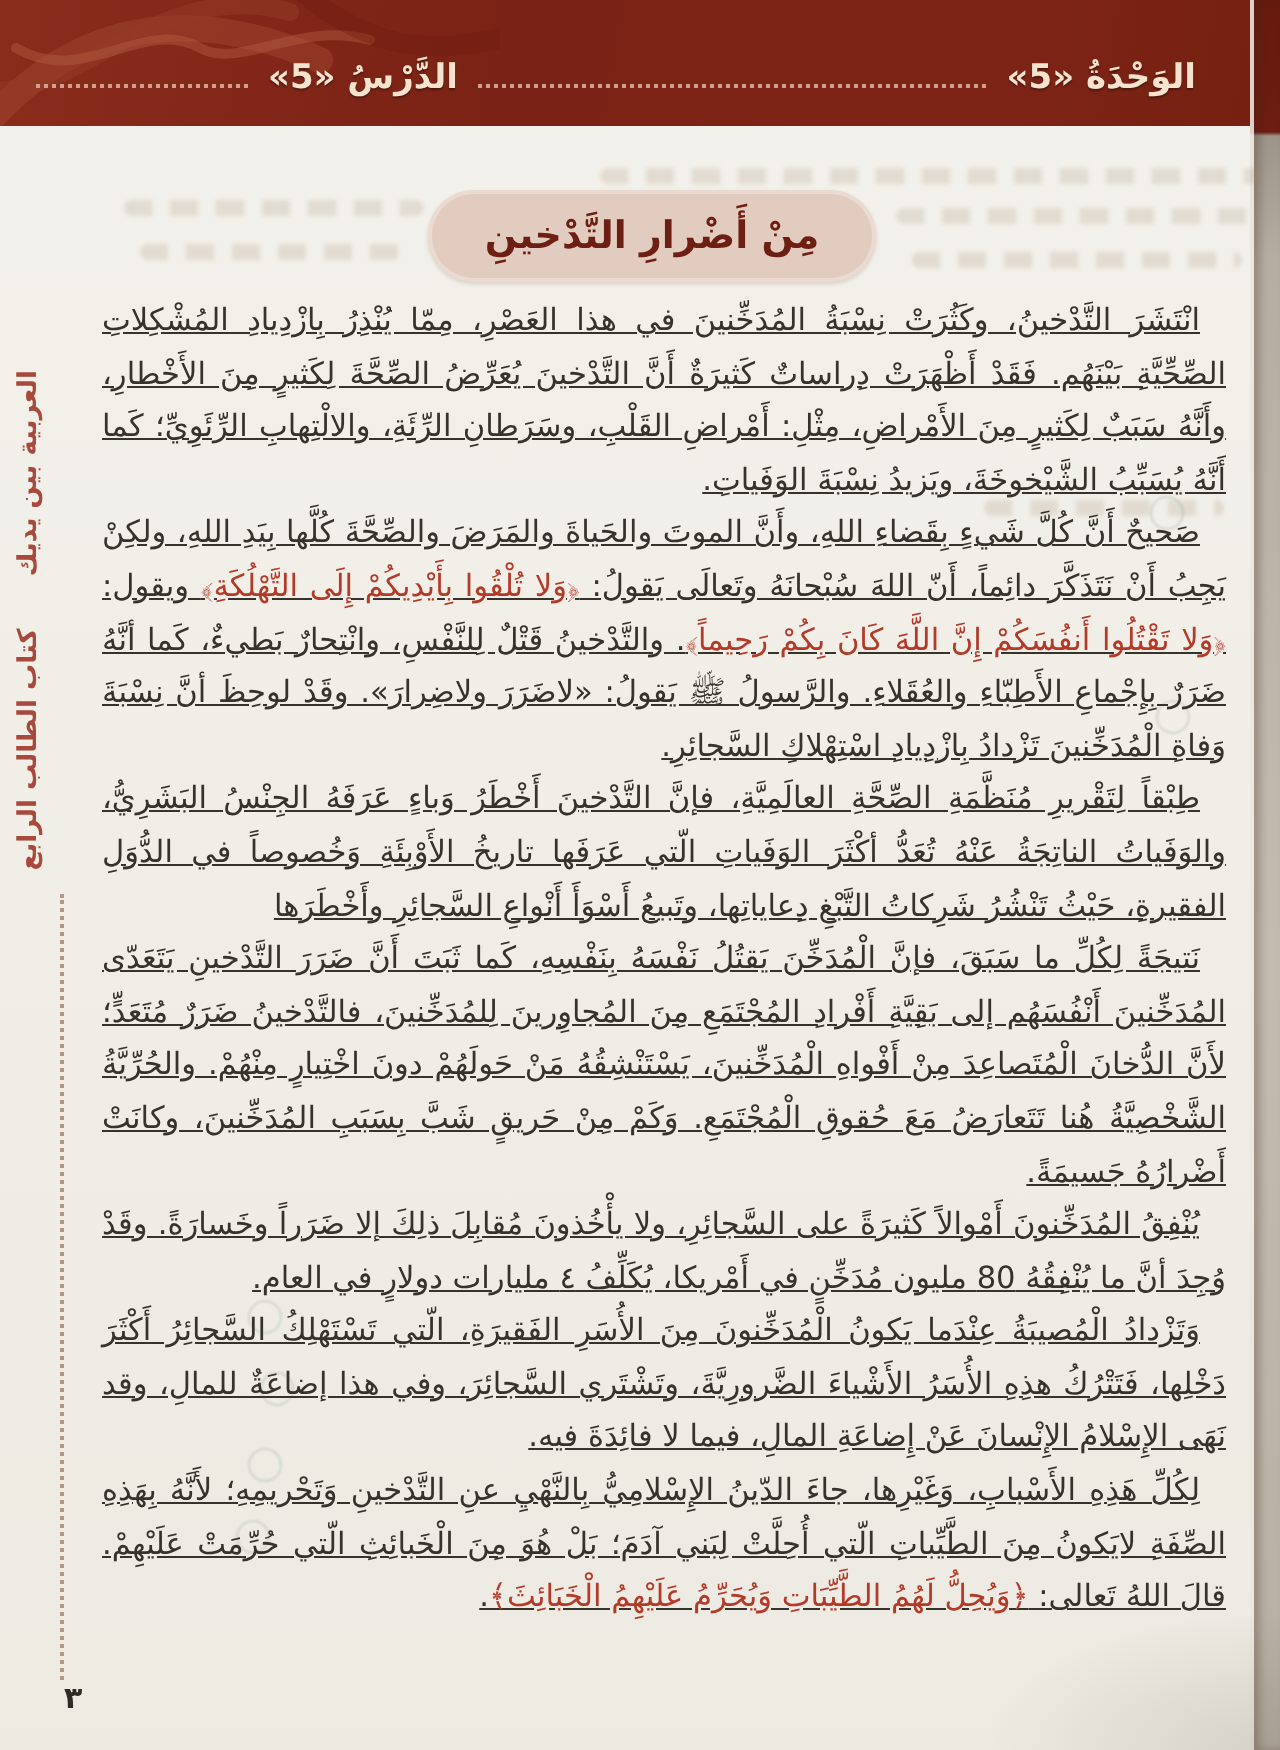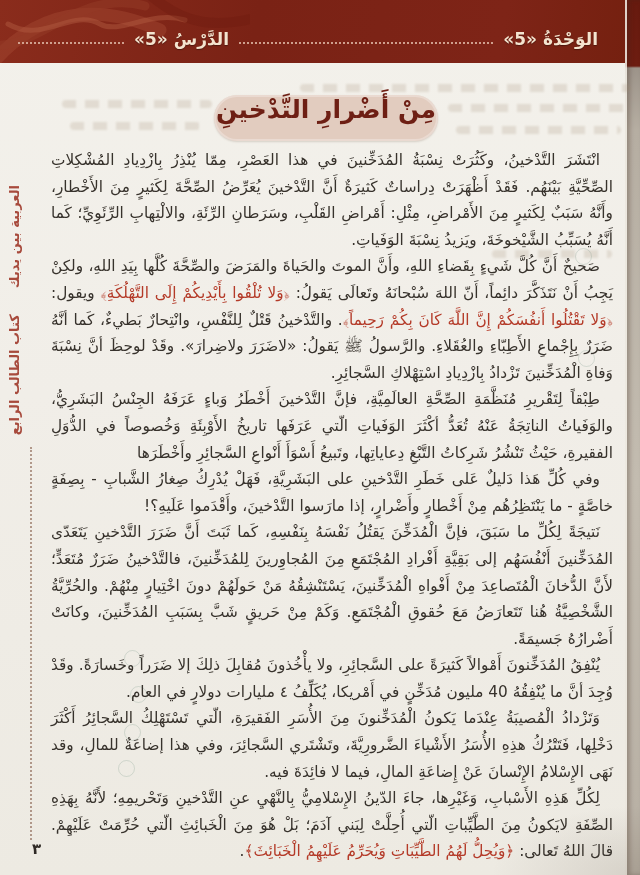--- a/index.html
+++ b/index.html
@@ -34,31 +34,31 @@
   .corner-shade {
     position:absolute; right:0; bottom:0; width:150px; height:70px;
     background:radial-gradient(ellipse at bottom right, rgba(90,75,60,.16), transparent 70%);
   }
 
   
   .title-box {
     position:absolute; top:95px; left:214px; width:224px; height:46px;
     background:#e2ccbf; border-radius:23px;
     box-shadow:inset 0 0 0 2px rgba(255,255,255,.28), 0 1px 2px rgba(90,60,40,.18);
-    display:flex; justify-content:center;
-    color:#6e1f14; font-size:25px; font-weight:bold; direction:rtl;
+    display:flex; align-items:center; justify-content:center;
+    color:#6e1f14; font-size:19px; font-weight:bold; direction:rtl;
   }
 
   
   .article {
     position:absolute; top:147px; right:27px; width:562px;
     direction:rtl; text-align:justify; font-size:15.3px; line-height:26.6px;
     color:#37322c; letter-spacing:0;
   }
-  .article p { margin:0; text-indent:13px; }
+  .article p { margin:0; text-indent:13px;text-decoration:underline; }
   .quran { color:#b43a28; }
 
   
   .vtitle {
     position:absolute; left:-111px; top:300px; width:250px; height:20px;
     transform:rotate(-90deg); display:flex; direction:rtl; gap:26px;
     font-size:13px; font-weight:bold; color:#a74a3c; white-space:nowrap;
     align-items:center;
   }
   .vrule {
@@ -116,23 +116,22 @@
   <div class="ghost-circle" style="left:118px; top:760px;"></div>
 
   <div class="title-box">
     <span>مِنْ أَضْرارِ التَّدْخينِ</span>
   </div>
 
   <div class="article">
       <p><span>انْتَشَرَ التَّدْخينُ، وكَثُرَتْ نِسْبَةُ المُدَخِّنينَ في هذا العَصْرِ، مِمّا يُنْذِرُ بِازْدِيادِ المُشْكِلاتِ الصِّحِّيَّةِ بَيْنَهُم. فَقَدْ أَظْهَرَتْ دِراساتٌ كَثيرَةٌ أَنَّ التَّدْخينَ يُعَرِّضُ الصِّحَّةَ لِكَثيرٍ مِنَ الأَخْطارِ، وأَنَّهُ سَبَبٌ لِكَثيرٍ مِنَ الأَمْراضِ، مِثْلِ: أَمْراضِ القَلْبِ، وسَرَطانِ الرِّئَةِ، والالْتِهابِ الرِّئَوِيِّ؛ كَما أَنَّهُ يُسَبِّبُ الشَّيْخوخَةَ، ويَزيدُ نِسْبَةَ الوَفَياتِ.</span></p>
       <p><span>صَحيحٌ أَنَّ كُلَّ شَيءٍ بِقَضاءِ اللهِ، وأَنَّ الموتَ والحَياةَ والمَرَضَ والصِّحَّةَ كُلَّها بِيَدِ اللهِ، ولكِنْ يَجِبُ أَنْ نَتَذَكَّرَ دائِماً، أَنّ اللهَ سُبْحانَهُ وتَعالَى يَقولُ: </span><span class="quran">﴿وَلا تُلْقُوا بِأَيْدِيكُمْ إِلَى التَّهْلُكَةِ﴾</span><span> ويقول: </span><span class="quran">﴿وَلا تَقْتُلُوا أَنفُسَكُمْ إِنَّ اللَّهَ كَانَ بِكُمْ رَحِيماً﴾</span><span>. والتَّدْخينُ قَتْلٌ لِلنَّفْسِ، وانْتِحارٌ بَطيءٌ، كَما أنَّهُ ضَرَرٌ بِإِجْماعِ الأَطِبّاءِ والعُقَلاءِ. والرَّسولُ ﷺ يَقولُ: «لاضَرَرَ ولاضِرارَ». وقَدْ لوحِظَ أنَّ نِسْبَةَ وَفاةِ الْمُدَخِّنينَ تَزْدادُ بِازْدِيادِ اسْتِهْلاكِ السَّجائِرِ.</span></p>
       <p><span>طِبْقاً لِتَقْريرِ مُنَظَّمَةِ الصِّحَّةِ العالَمِيَّةِ، فإنَّ التَّدْخينَ أَخْطَرُ وَباءٍ عَرَفَهُ الجِنْسُ البَشَرِيُّ، والوَفَياتُ الناتِجَةُ عَنْهُ تُعَدُّ أكْثَرَ الوَفَياتِ الّتي عَرَفَها تاريخُ الأَوْبِئَةِ وَخُصوصاً في الدُّوَلِ الفقيرةِ، حَيْثُ تَنْشُرُ شَرِكاتُ التَّبْغِ دِعاياتِها، وتَبيعُ أَسْوَأَ أَنْواعِ السَّجائِرِ وأَخْطَرَها</span></p>
-      <p><span>وفي كُلِّ هَذا دَليلٌ عَلى خَطَرِ التَّدْخينِ على البَشَرِيَّةِ، فَهَلْ يُدْرِكُ صِغارُ الشَّبابِ - بِصِفَةٍ خاصَّةٍ - ما يَنْتَظِرُهُم مِنْ أَخْطارٍ وأَضْرارٍ، إذا مارَسوا التَّدْخينَ، وأَقْدَموا عَلَيهِ؟!</span></p>
       <p><span>نَتيجَةً لِكُلِّ ما سَبَقَ، فإنَّ الْمُدَخِّنَ يَقتُلُ نَفْسَهُ بِنَفْسِهِ، كَما ثَبَتَ أَنَّ ضَرَرَ التَّدْخينِ يَتَعَدّى المُدَخِّنينَ أَنْفُسَهُم إلى بَقِيَّةِ أَفْرادِ المُجْتَمَعِ مِنَ المُجاوِرينَ لِلمُدَخِّنينَ، فالتَّدْخينُ ضَرَرٌ مُتَعَدٍّ؛ لأَنَّ الدُّخانَ الْمُتَصاعِدَ مِنْ أَفْواهِ الْمُدَخِّنينَ، يَسْتَنْشِقُهُ مَنْ حَولَهُمْ دونَ اخْتِيارٍ مِنْهُمْ. والحُرِّيَّةُ الشَّخْصِيَّةُ هُنا تَتَعارَضُ مَعَ حُقوقِ الْمُجْتَمَعِ. وَكَمْ مِنْ حَريقٍ شَبَّ بِسَبَبِ المُدَخِّنينَ، وكانَتْ أَضْرارُهُ جَسيمَةً.</span></p>
-      <p><span>يُنْفِقُ المُدَخِّنونَ أَمْوالاً كَثيرَةً على السَّجائِرِ، ولا يأْخُذونَ مُقابِلَ ذلِكَ إلا ضَرَراً وخَسارَةً. وقَدْ وُجِدَ أنَّ ما يُنْفِقُهُ 40 مليون مُدَخِّنٍ في أَمْريكا، يُكَلِّفُ ٤ مليارات دولارٍ في العام.</span></p>
+      <p><span>يُنْفِقُ المُدَخِّنونَ أَمْوالاً كَثيرَةً على السَّجائِرِ، ولا يأْخُذونَ مُقابِلَ ذلِكَ إلا ضَرَراً وخَسارَةً. وقَدْ وُجِدَ أنَّ ما يُنْفِقُهُ 80 مليون مُدَخِّنٍ في أَمْريكا، يُكَلِّفُ ٤ مليارات دولارٍ في العام.</span></p>
       <p><span>وَتَزْدادُ الْمُصيبَةُ عِنْدَما يَكونُ الْمُدَخِّنونَ مِنَ الأُسَرِ الفَقيرَةِ، الّتي تَسْتَهْلِكُ السَّجائِرُ أَكْثَرَ دَخْلِها، فَتَتْرُكُ هذِهِ الأُسَرُ الأَشْياءَ الضَّرورِيَّةَ، وتَشْتَري السَّجائِرَ، وفي هذا إضاعَةٌ للمالِ، وقد نَهَى الإِسْلامُ الإِنْسانَ عَنْ إِضاعَةِ المالِ، فيما لا فائِدَةَ فيه.</span></p>
       <p><span>لِكُلِّ هَذِهِ الأَسْبابِ، وَغَيْرِها، جاءَ الدّينُ الإِسْلامِيُّ بِالنَّهْيِ عنِ التَّدْخينِ وَتَحْريمِهِ؛ لأَنَّهُ بِهَذِهِ الصِّفَةِ لايَكونُ مِنَ الطَّيِّباتِ الّتي أُحِلَّتْ لِبَني آدَمَ؛ بَلْ هُوَ مِنَ الْخَبائِثِ الّتي حُرِّمَتْ عَلَيْهِمْ. قالَ اللهُ تَعالى: </span><span class="quran">﴿وَيُحِلُّ لَهُمُ الطَّيِّبَاتِ وَيُحَرِّمُ عَلَيْهِمُ الْخَبَائِثَ﴾</span><span>.</span></p>
     </div>
 
   <div class="vtitle">
     <span>العربية بين يديك</span>
     <span>كتاب الطالب الرابع</span>
   </div>
   <div class="vrule"></div>
   <div class="pagenum">٣</div>

